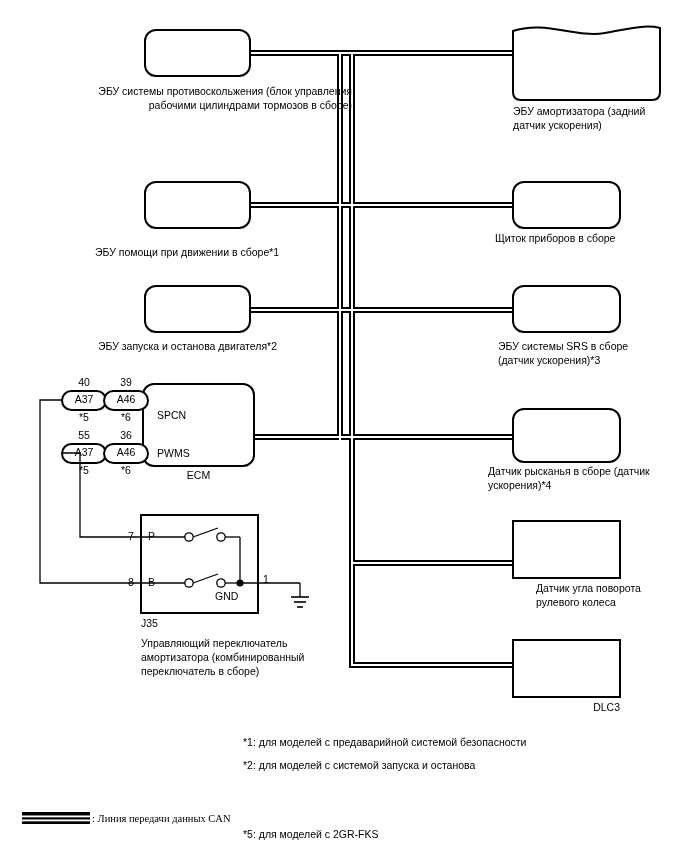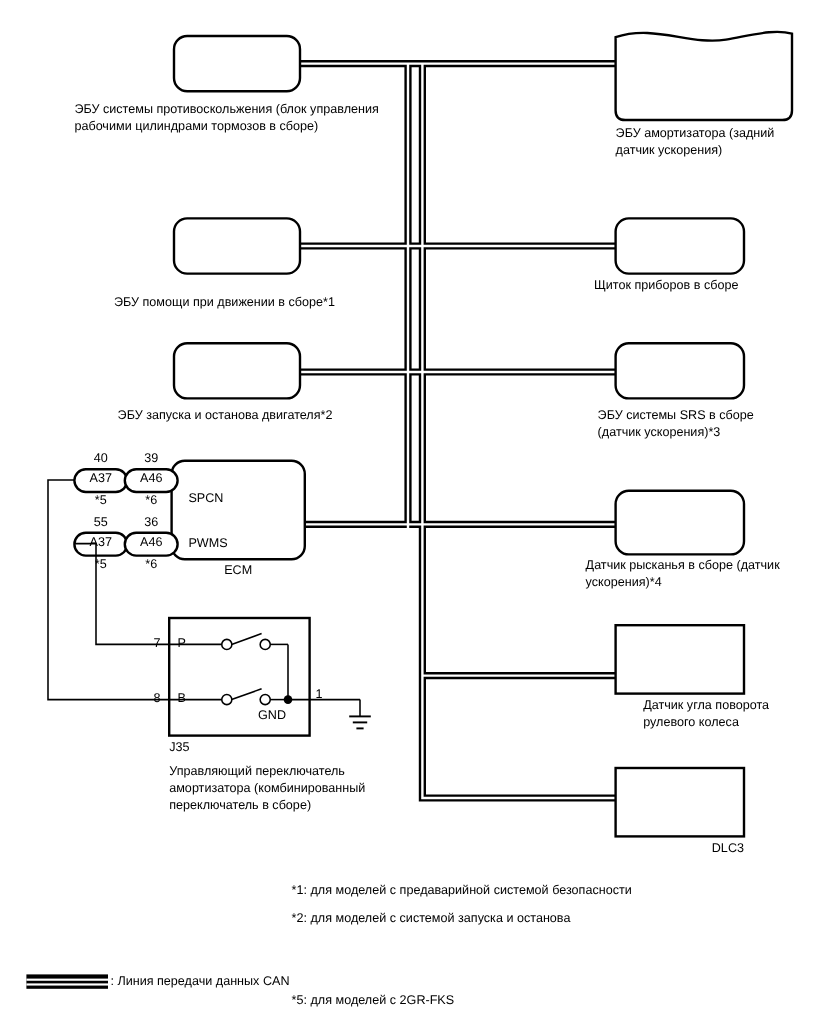--- a/index.html
+++ b/index.html
@@ -10,21 +10,21 @@
     color:#000000;
   }
   #diagram-root{position:absolute;inset:0;}
   svg#wiring{position:absolute;left:0;top:0;width:688px;height:852px;}
 
   .lbl{position:absolute;font-size:10.5px;line-height:14px;color:#000;white-space:pre-line;}
   .pin-num{position:absolute;font-size:10.5px;line-height:11px;text-align:center;width:30px;}
   .ftnote{position:absolute;font-size:10.5px;line-height:14px;white-space:nowrap;}
   .conn-txt{position:absolute;font-size:10.5px;text-align:center;width:34px;line-height:11px;}
   .term-txt{position:absolute;font-size:10.5px;line-height:11px;}
-  .legend-txt{position:absolute;font-size:10.5px;line-height:13px;white-space:nowrap;}
+  .legend-txt{position:absolute;font-size:10.5px;line-height:13px;white-space:nowrap;font-family:Liberation Serif, serif;}
 </style>
 </head>
 <body>
 
 <div id="diagram-root">
 
   <svg id="wiring" viewBox="0 0 688 852" xmlns="http://www.w3.org/2000/svg">
 
     <g>
 
@@ -128,21 +128,21 @@
 
     <rect x="141" y="515" width="117" height="98" fill="none" stroke="#000000" stroke-width="2"></rect>
 
     <g>
       <rect x="22" y="812" width="68" height="12" fill="#000000"></rect>
       <rect x="22" y="815.5" width="68" height="1.8" fill="#ffffff"></rect>
       <rect x="22" y="819.5" width="68" height="1.8" fill="#ffffff"></rect>
     </g>
   </svg>
 
-  <div class="lbl" style="left:62px;top:84px;width:290px;">ЭБУ системы противоскольжения (блок управления
+  <div class="lbl" style="left:62px;top:84px;width:290px;text-align:right;">ЭБУ системы противоскольжения (блок управления
 рабочими цилиндрами тормозов в сборе)</div>
 
   <div class="lbl" style="left:513px;top:104px;width:170px;">ЭБУ амортизатора (задний
 датчик ускорения)</div>
 
   <div class="lbl" style="left:95px;top:245px;width:280px;">ЭБУ помощи при движении в сборе*1</div>
 
   <div class="lbl" style="left:495px;top:231px;width:180px;">Щиток приборов в сборе</div>
 
   <div class="lbl" style="left:98px;top:339px;width:280px;">ЭБУ запуска и останова двигателя*2</div>

